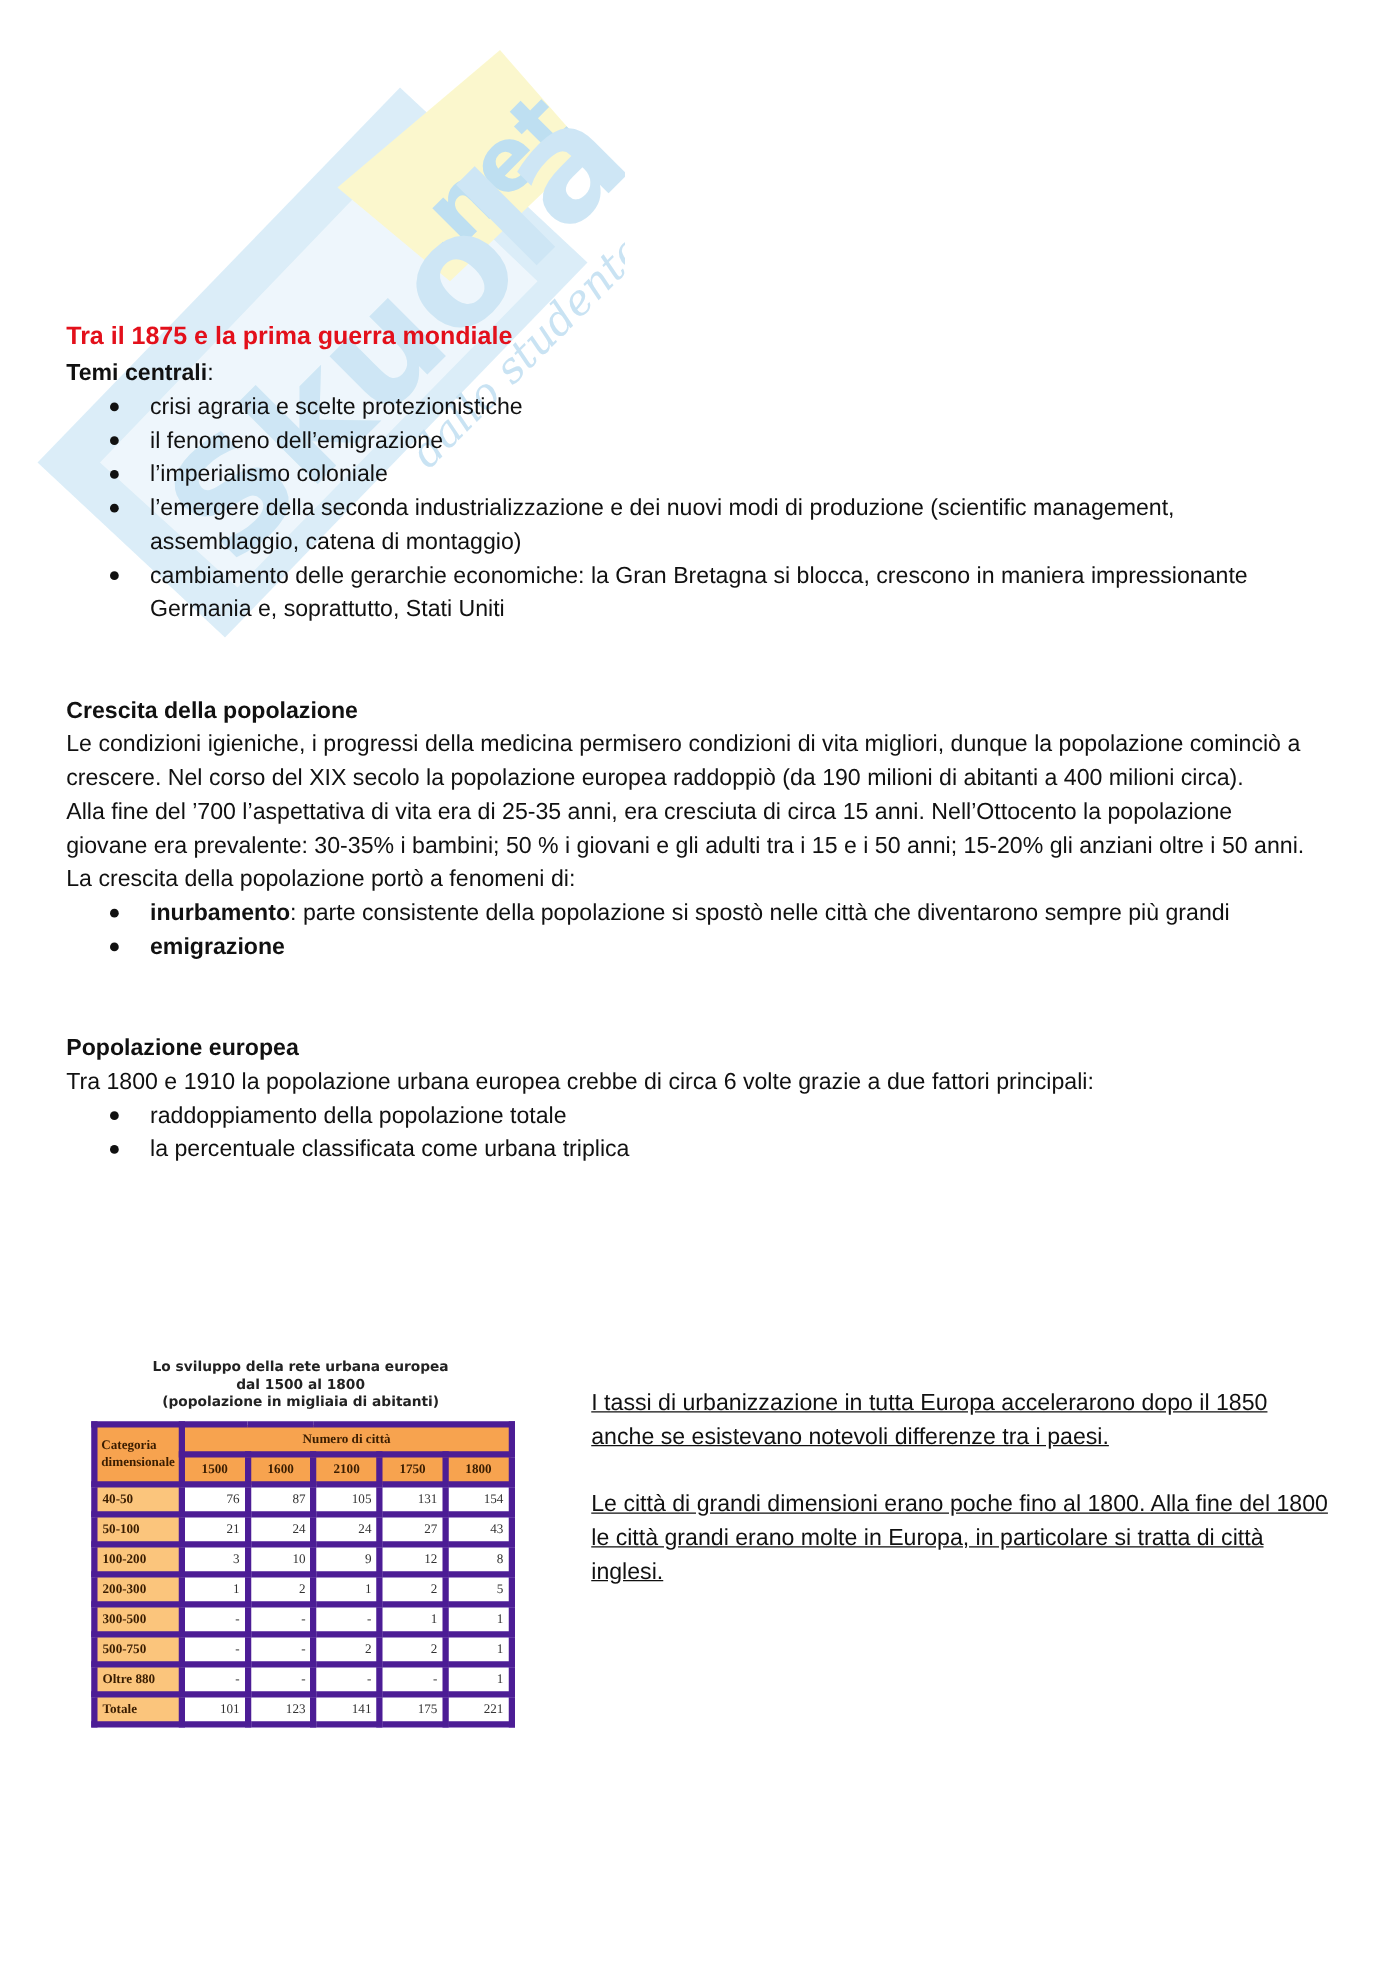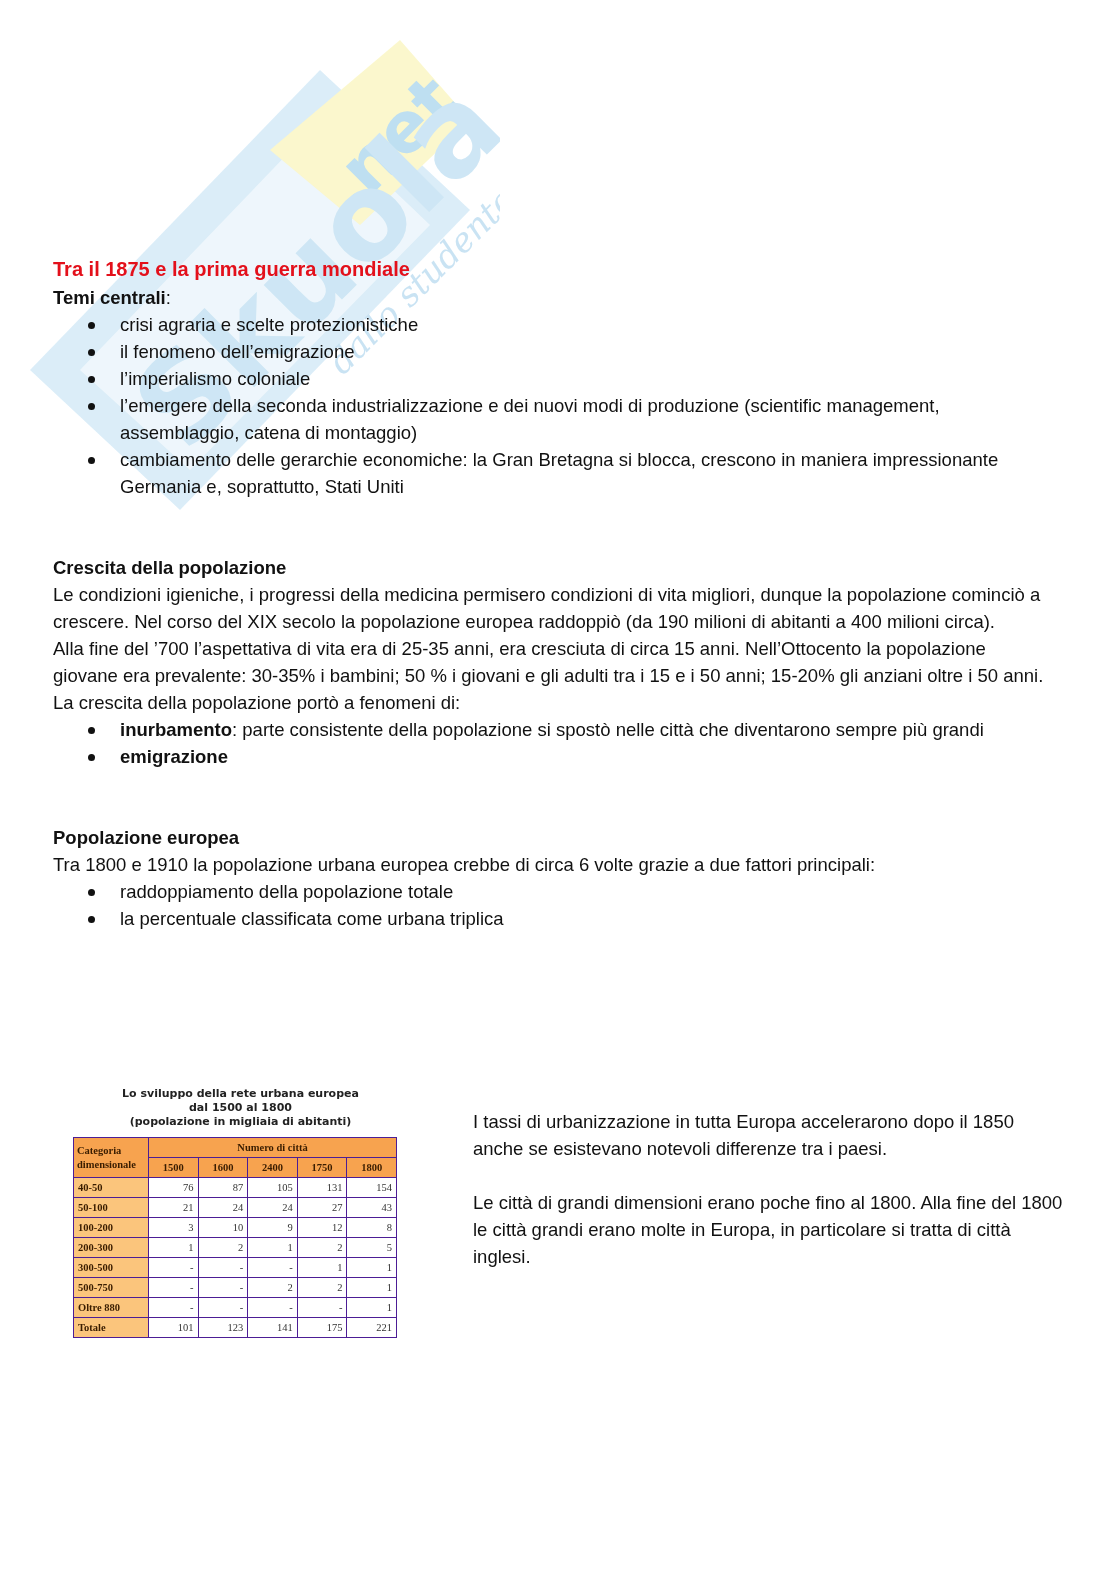--- a/index.html
+++ b/index.html
@@ -11,27 +11,27 @@
     .content { position: absolute; left: 53px; top: 254px; width: 1000px; font-size: 18.5px; line-height: 27px; }
     .h-red { color: #e3101b; font-weight: bold; font-size: 20px; line-height: 30px; }
     .h-bold { font-weight: bold; }
     ul.bul { list-style: none; margin: 0; padding: 0 0 0 67px; }
     ul.bul li { position: relative; }
     ul.bul li::before { content: ""; position: absolute; left: -32px; top: 11px; width: 7px; height: 7px; border-radius: 50%; background: #111; }
     .gap-big { height: 54px; }
     .table-wrap { position: absolute; left: 73px; top: 1087px; width: 325px; }
     .tbl-title { text-align: center; font-family: "DejaVu Sans", sans-serif; font-size: 11px; line-height: 14px; font-weight: bold; color: #222; margin-left: 10px; margin-bottom: 8px; }
     table.urb { border-collapse: collapse; width: 324px; font-family: "Liberation Serif", serif; font-size: 10.5px; }
-    table.urb td, table.urb th { border: 1px solid #4c1d95; padding: 0 4px; height: 19px; }
+    table.urb td, table.urb th { border: 5px solid #4c1d95; padding: 0 4px; height: 19px; }
     table.urb th { background: #f7a34f; color: #3a1d00; font-weight: bold; text-align: center; }
     table.urb th.cat { text-align: left; width: 68px; line-height: 14px; padding: 3px 3px; }
     table.urb td.lbl { background: #fbc57c; font-weight: bold; color: #3a1d00; text-align: left; }
     table.urb td.num { background: #fff; text-align: right; color: #333; padding-left: 28px; }
     .side-text { position: absolute; left: 473px; top: 1108px; width: 590px; font-size: 18.5px; line-height: 27px; }
-    .side-text p { margin: 0 0 27px 0; }
+    .side-text p { margin: 0 0 27px 0; text-decoration: underline; }
   </style>
 </head>
 <body>
 
 <div class="watermark">
   <svg width="480" height="500" viewBox="0 0 480 500">
     <g opacity="0.9">
       <polygon points="10,330 300,30 450,170 160,470" fill="#d8ecf8"></polygon>
       <polygon points="60,330 300,80 410,185 170,430" fill="#ffffff" opacity="0.55"></polygon>
       <polygon points="250,110 380,0 450,80 340,185" fill="#fbf7c8"></polygon>
@@ -82,21 +82,21 @@
   </div>
   <table class="urb">
     <thead>
       <tr>
         <th class="cat" rowspan="2">Categoria dimensionale</th>
         <th colspan="5">Numero di città</th>
       </tr>
       <tr>
         <th>1500</th>
         <th>1600</th>
-        <th>2400</th>
+        <th>2100</th>
         <th>1750</th>
         <th>1800</th>
       </tr>
     </thead>
     <tbody>
       <tr>
         <td class="lbl">40-50</td>
         <td class="num">76</td>
         <td class="num">87</td>
         <td class="num">105</td>

